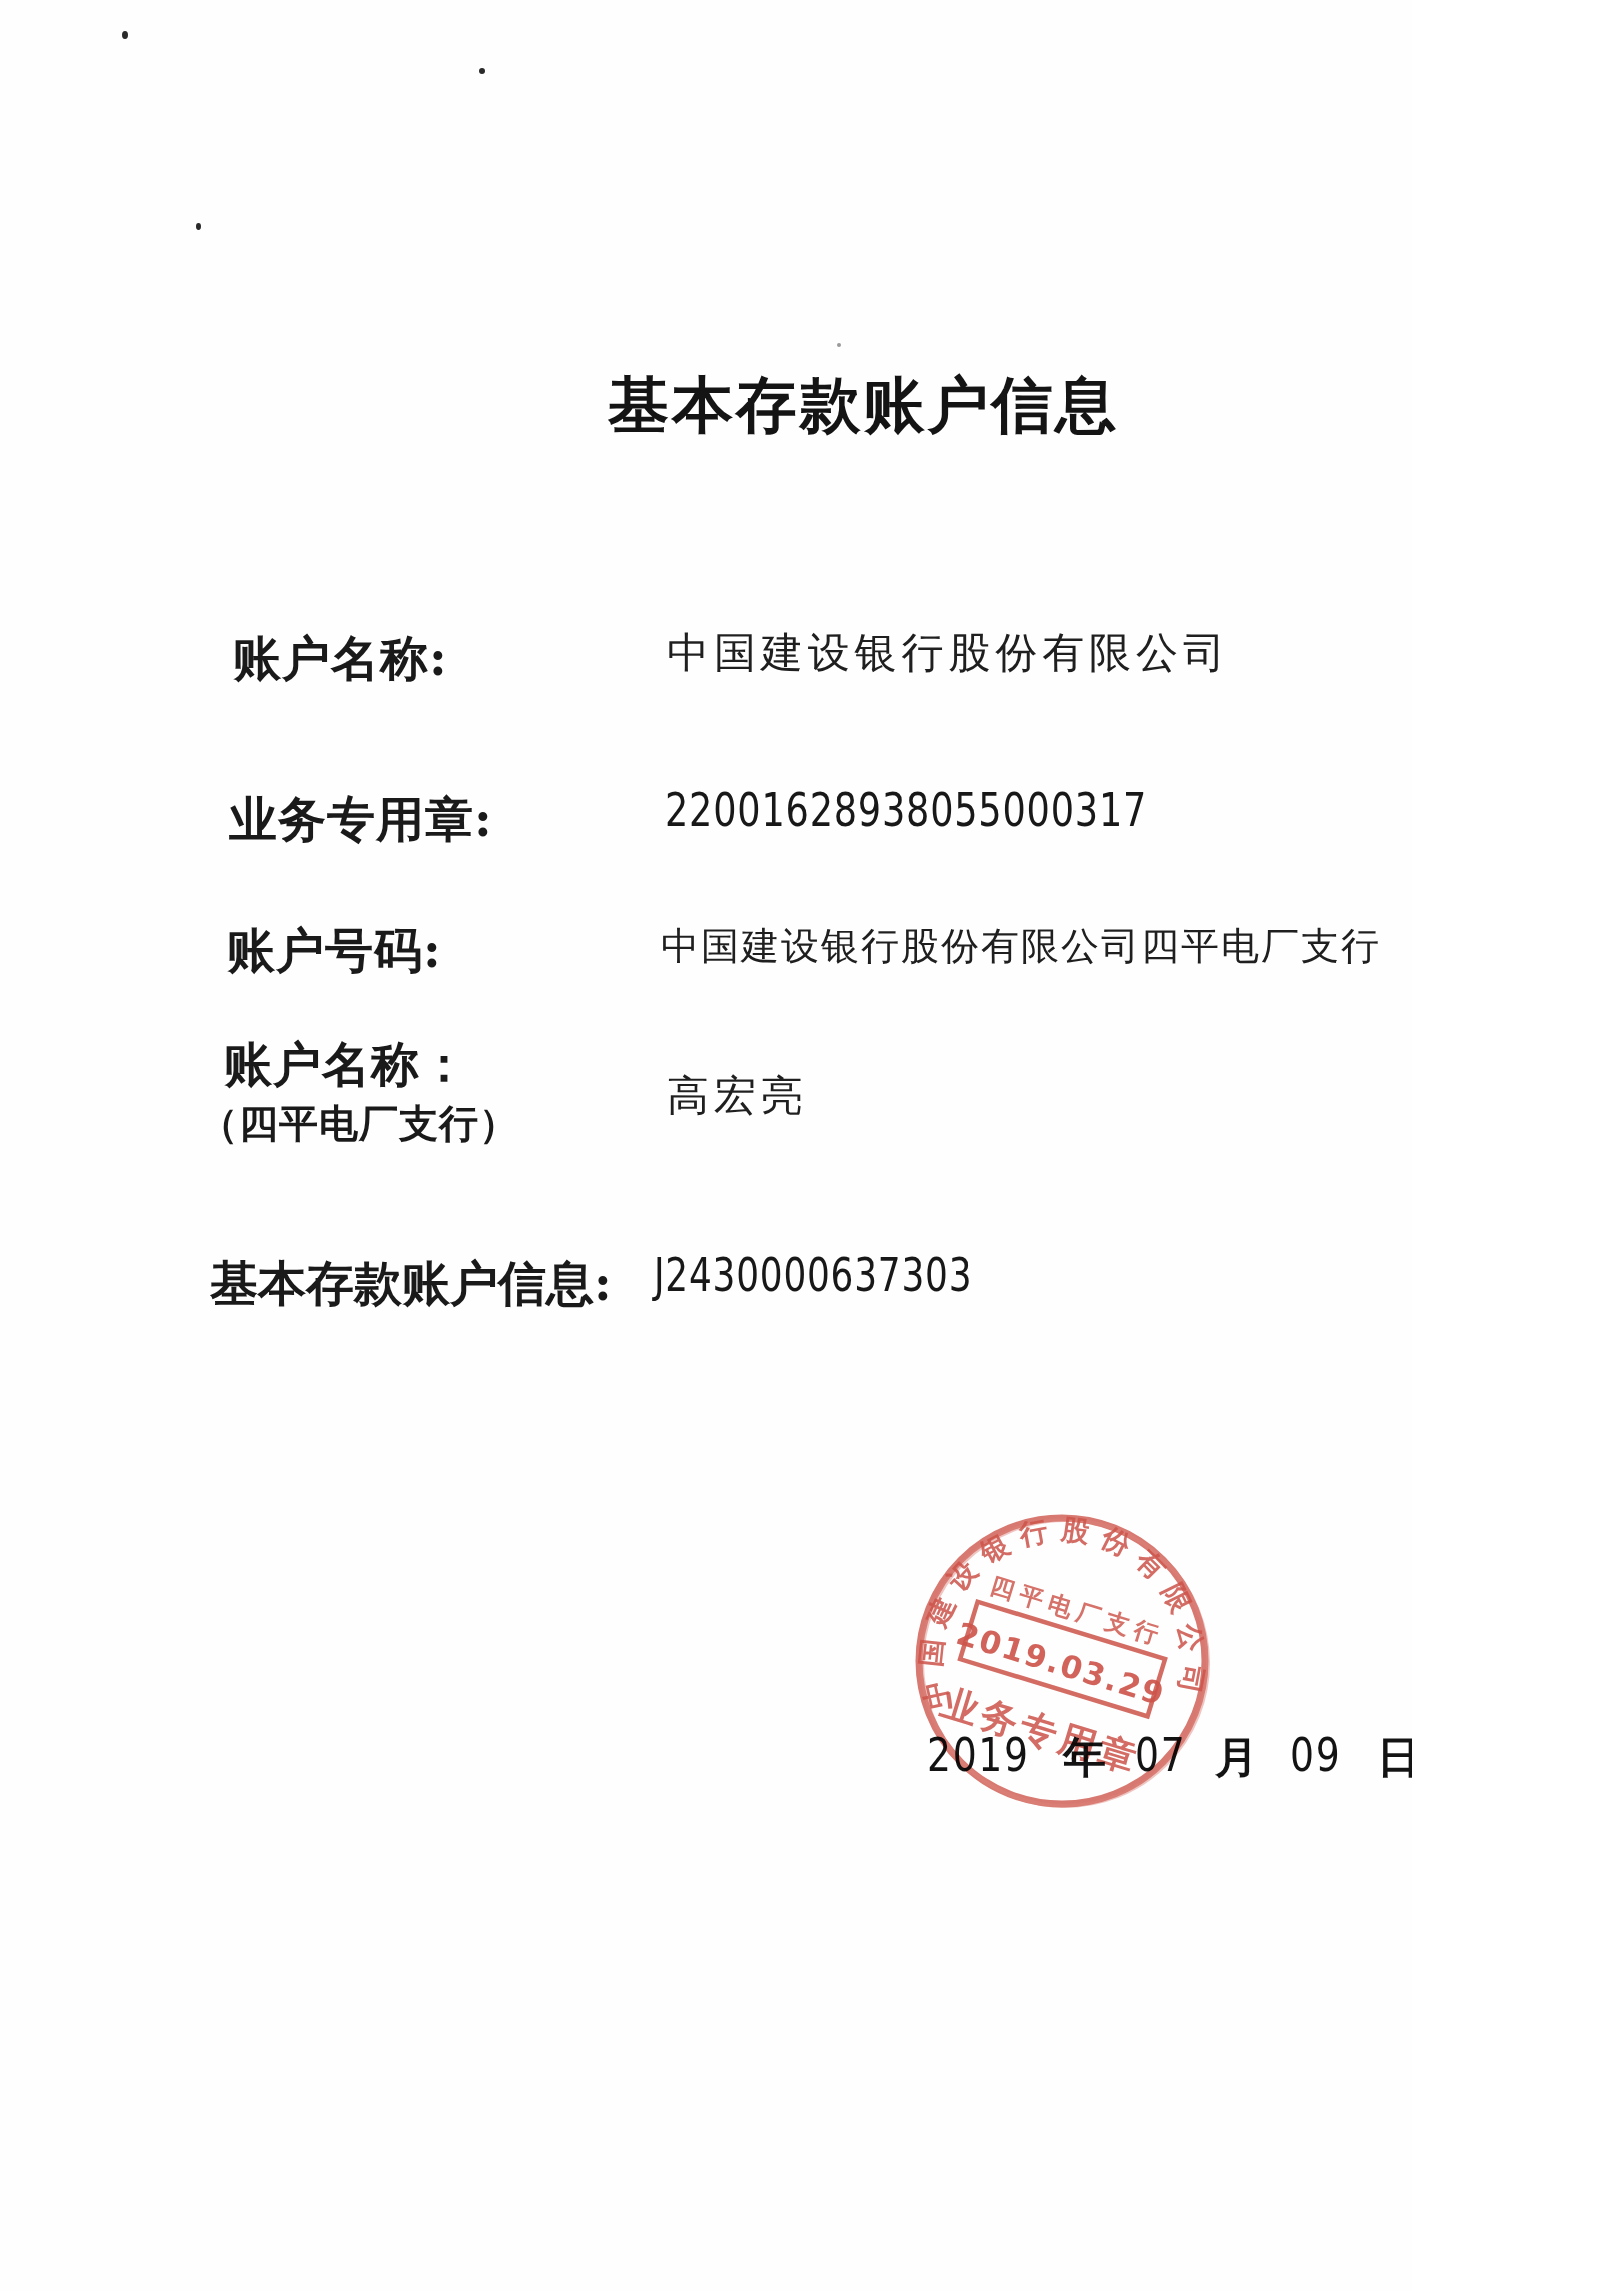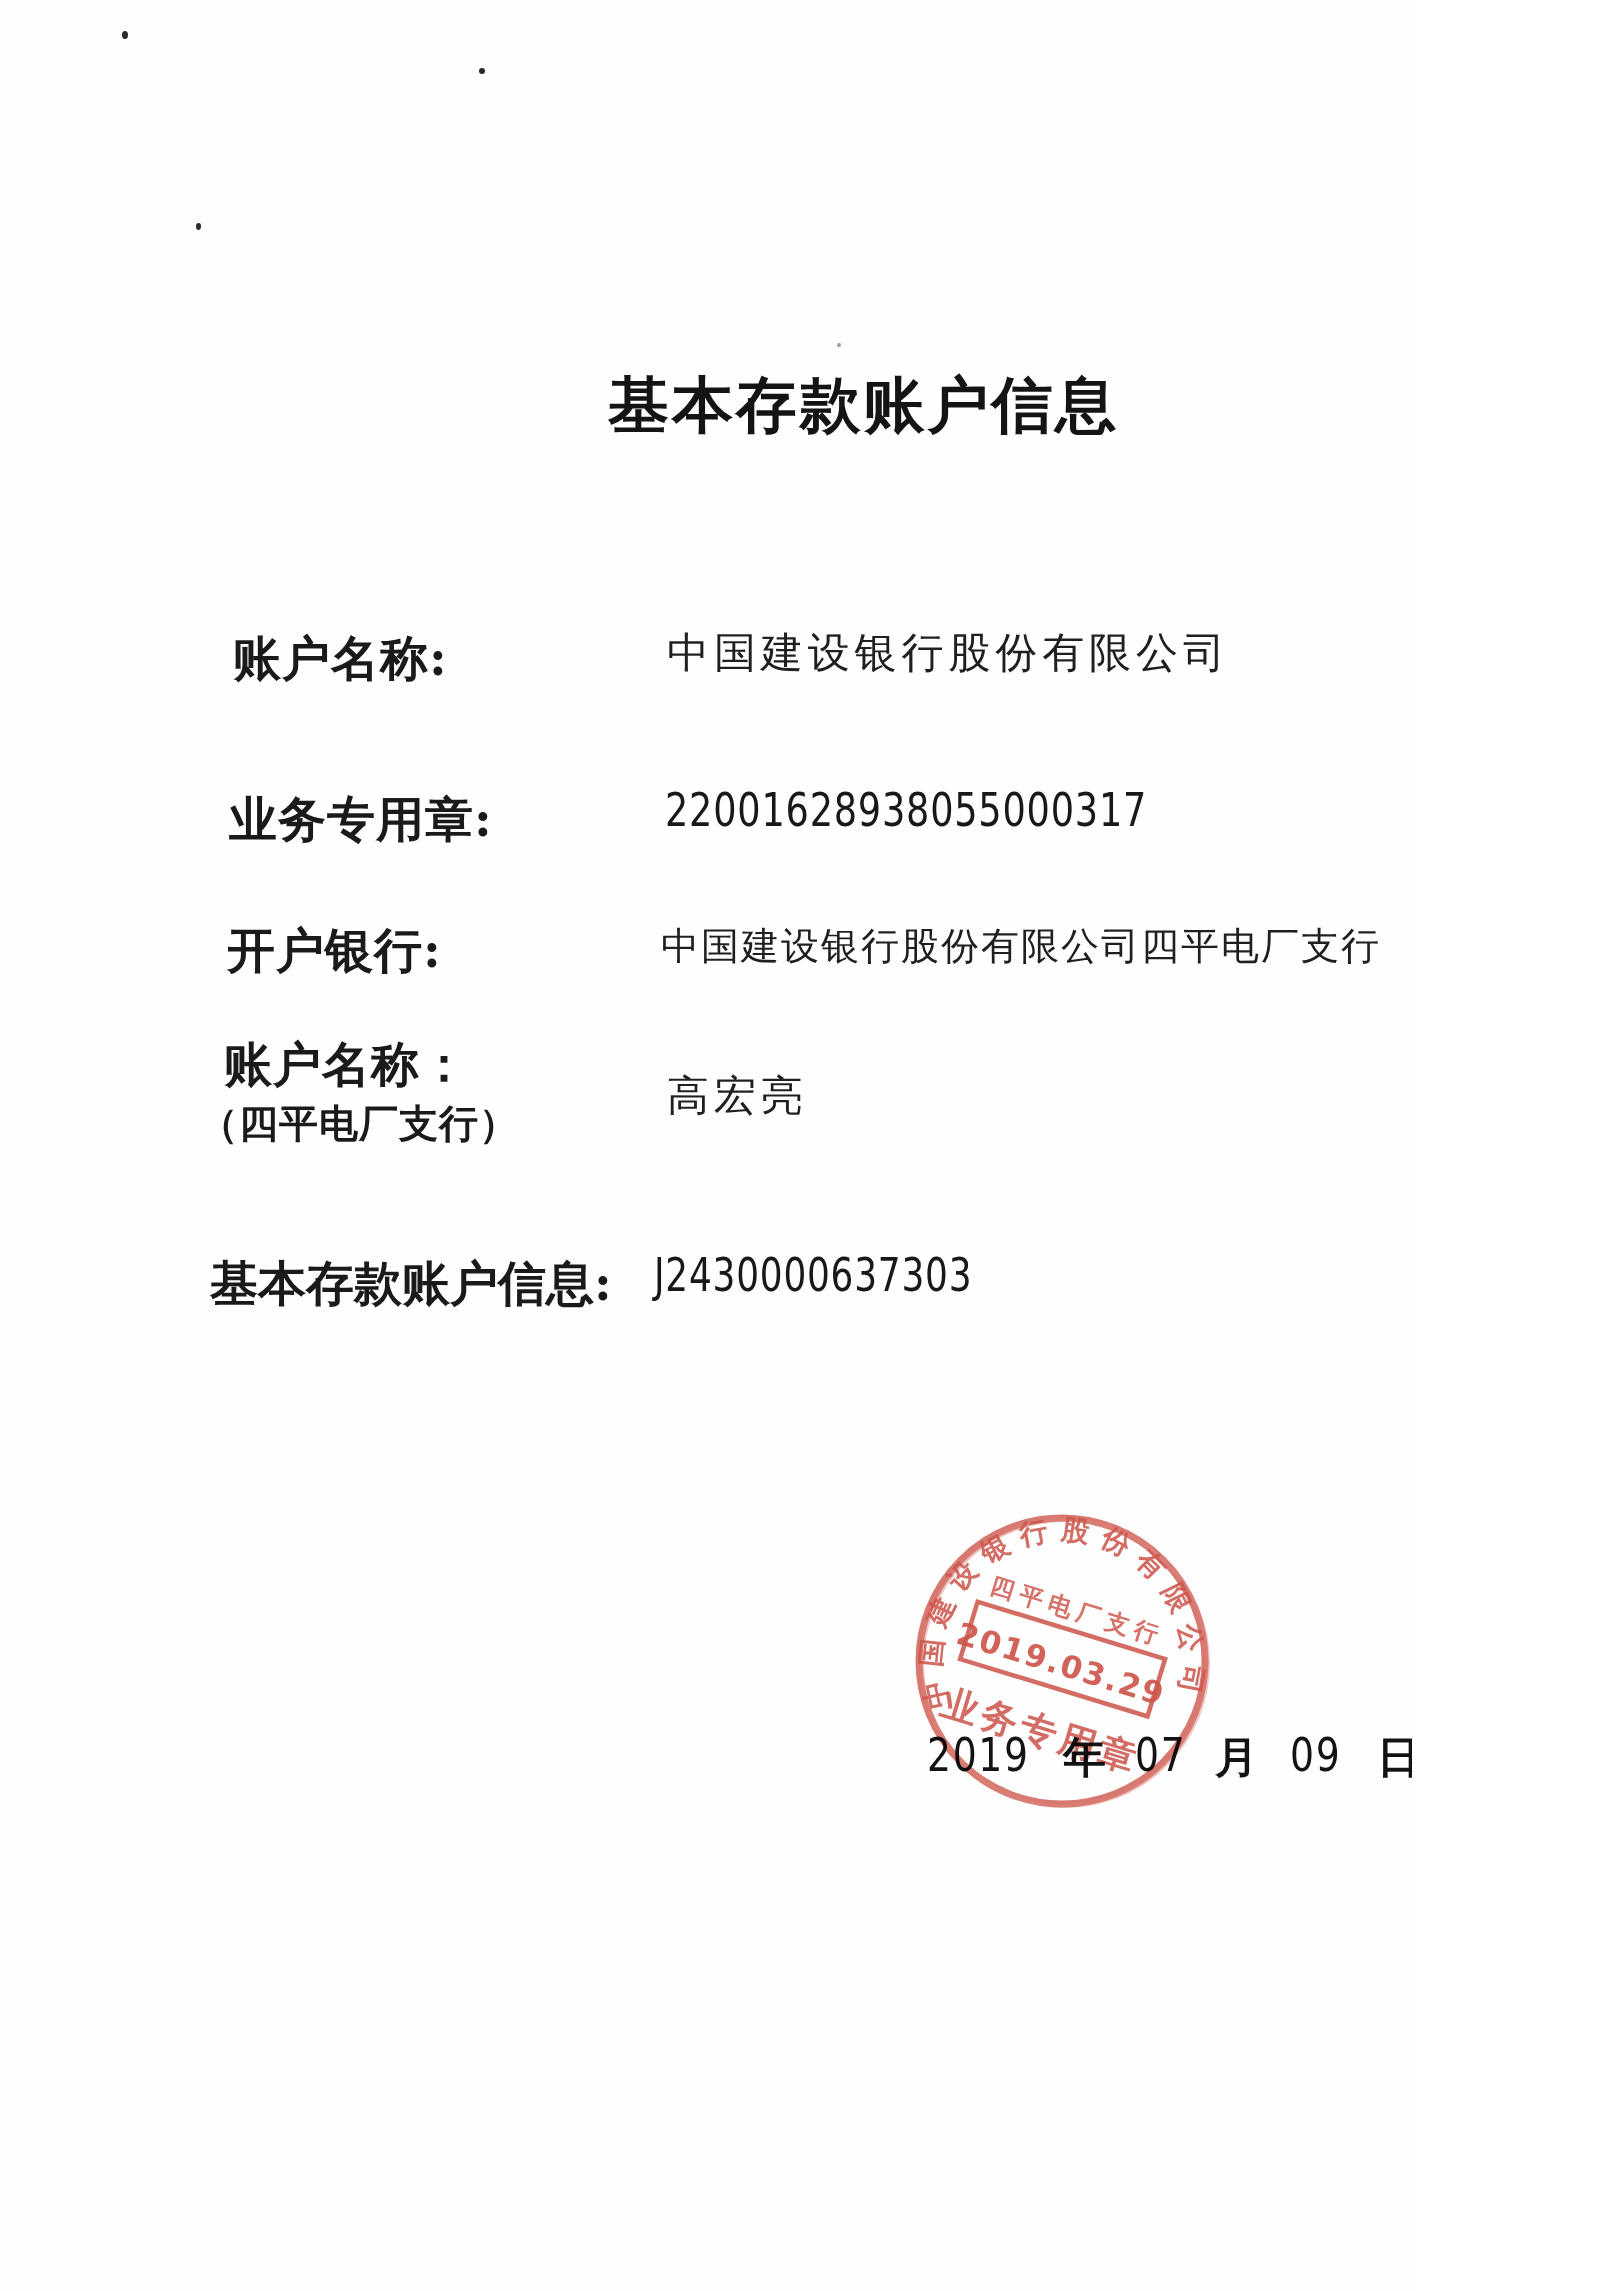--- a/index.html
+++ b/index.html
@@ -57,21 +57,21 @@
   <div class="abs title" style="left:608px;top:365px;">基本存款账户信息</div>
 
   <div class="abs label" style="left:233px;top:627px;">账户名称:</div>
   <div class="abs value" style="left:667px;top:625px;">中国建设银行股份有限公司</div>
 
   <div class="abs label" style="left:229px;top:788px;">业务专用章:</div>
   <div class="abs" style="left:665px;top:782px;">
     <span class="num">22001628938055000317</span>
   </div>
 
-  <div class="abs label" style="left:227px;top:919px;">开户银行:</div>
+  <div class="abs label" style="left:227px;top:919px;">账户号码:</div>
   <div class="abs value value-long" style="left:661px;top:921px;">中国建设银行股份有限公司四平电厂支行</div>
 
   <div class="abs label" style="left:224px;top:1033px;">账户名称：</div>
   <div class="abs label" style="left:199px;top:1097px;font-size:39px;">（四平电厂支行）</div>
   <div class="abs value" style="left:667px;top:1068px;">高宏亮</div>
 
   <div class="abs label" style="left:210px;top:1252px;letter-spacing:0;">基本存款账户信息:</div>
   <div class="abs" style="left:654px;top:1248px;">
     <span class="num" style="font-size:46px;">J2430000637303</span>
   </div>

